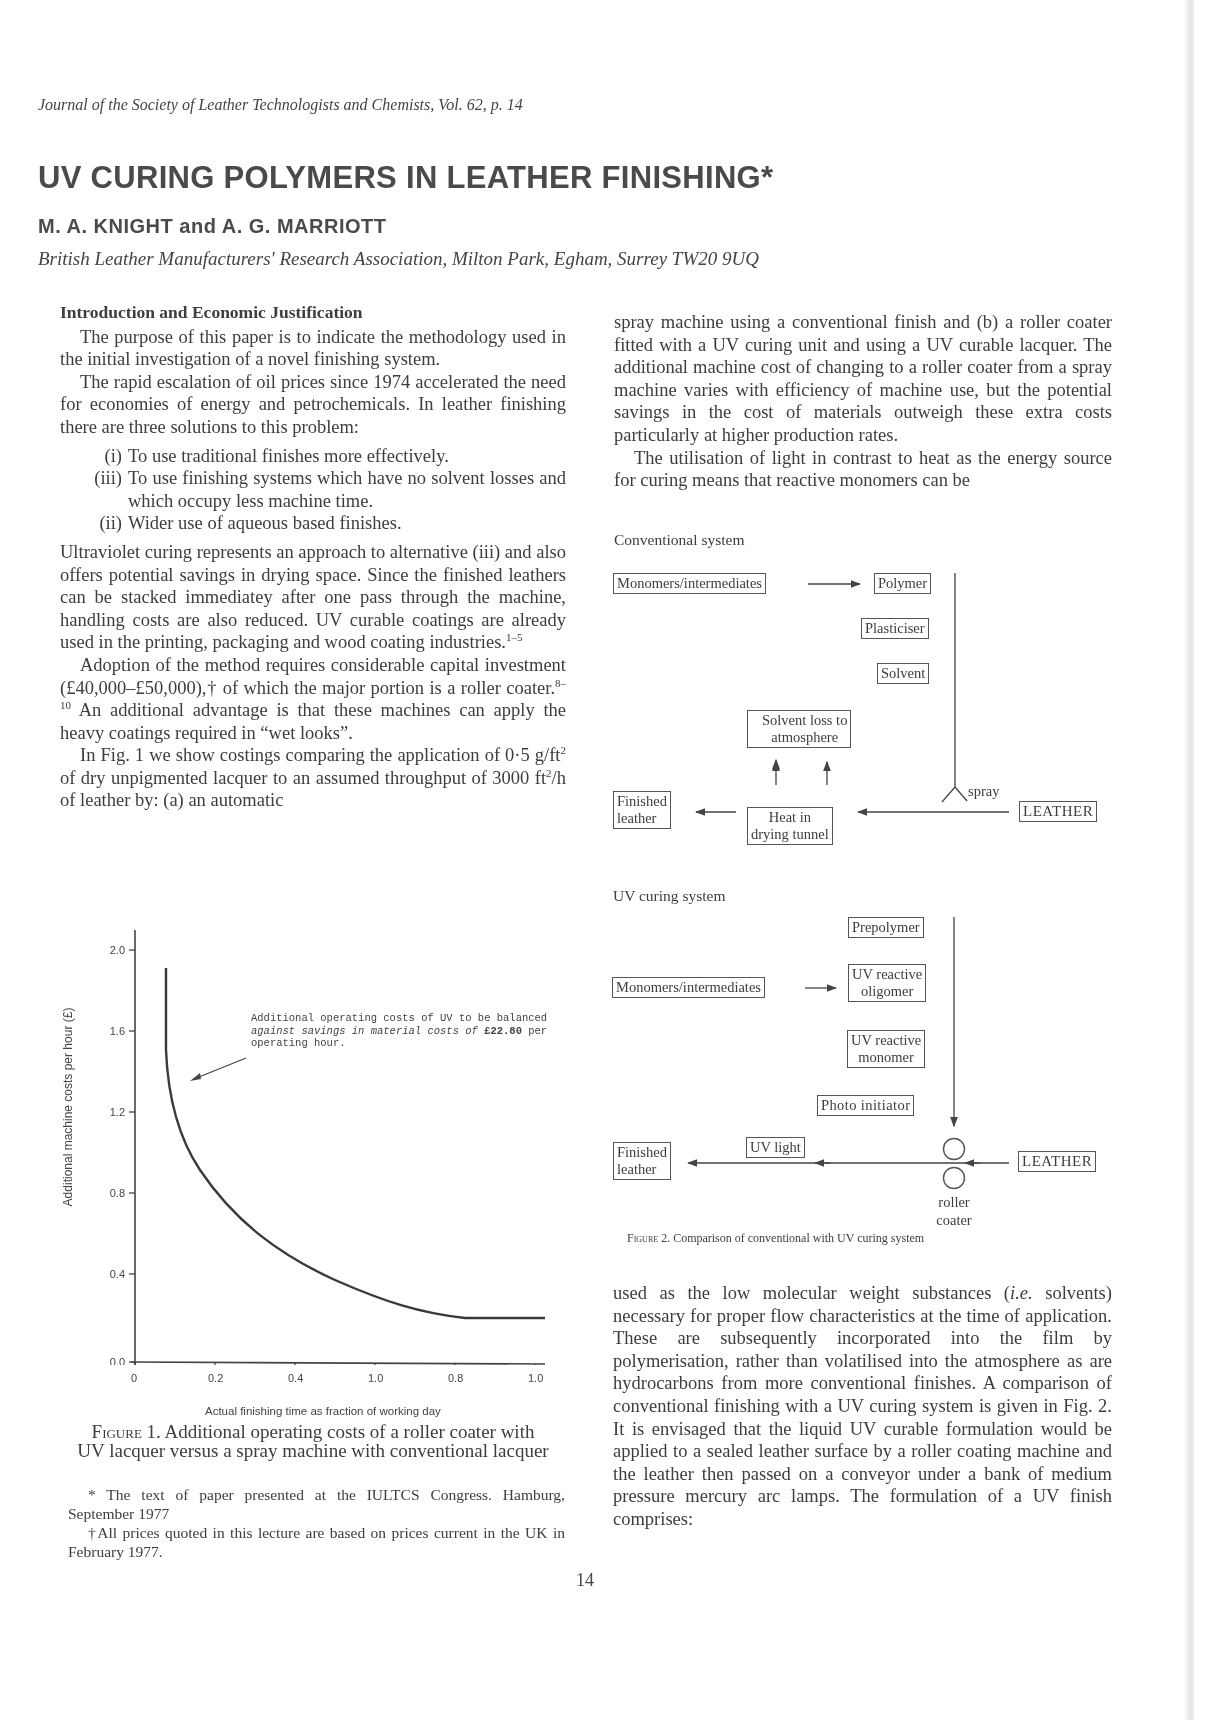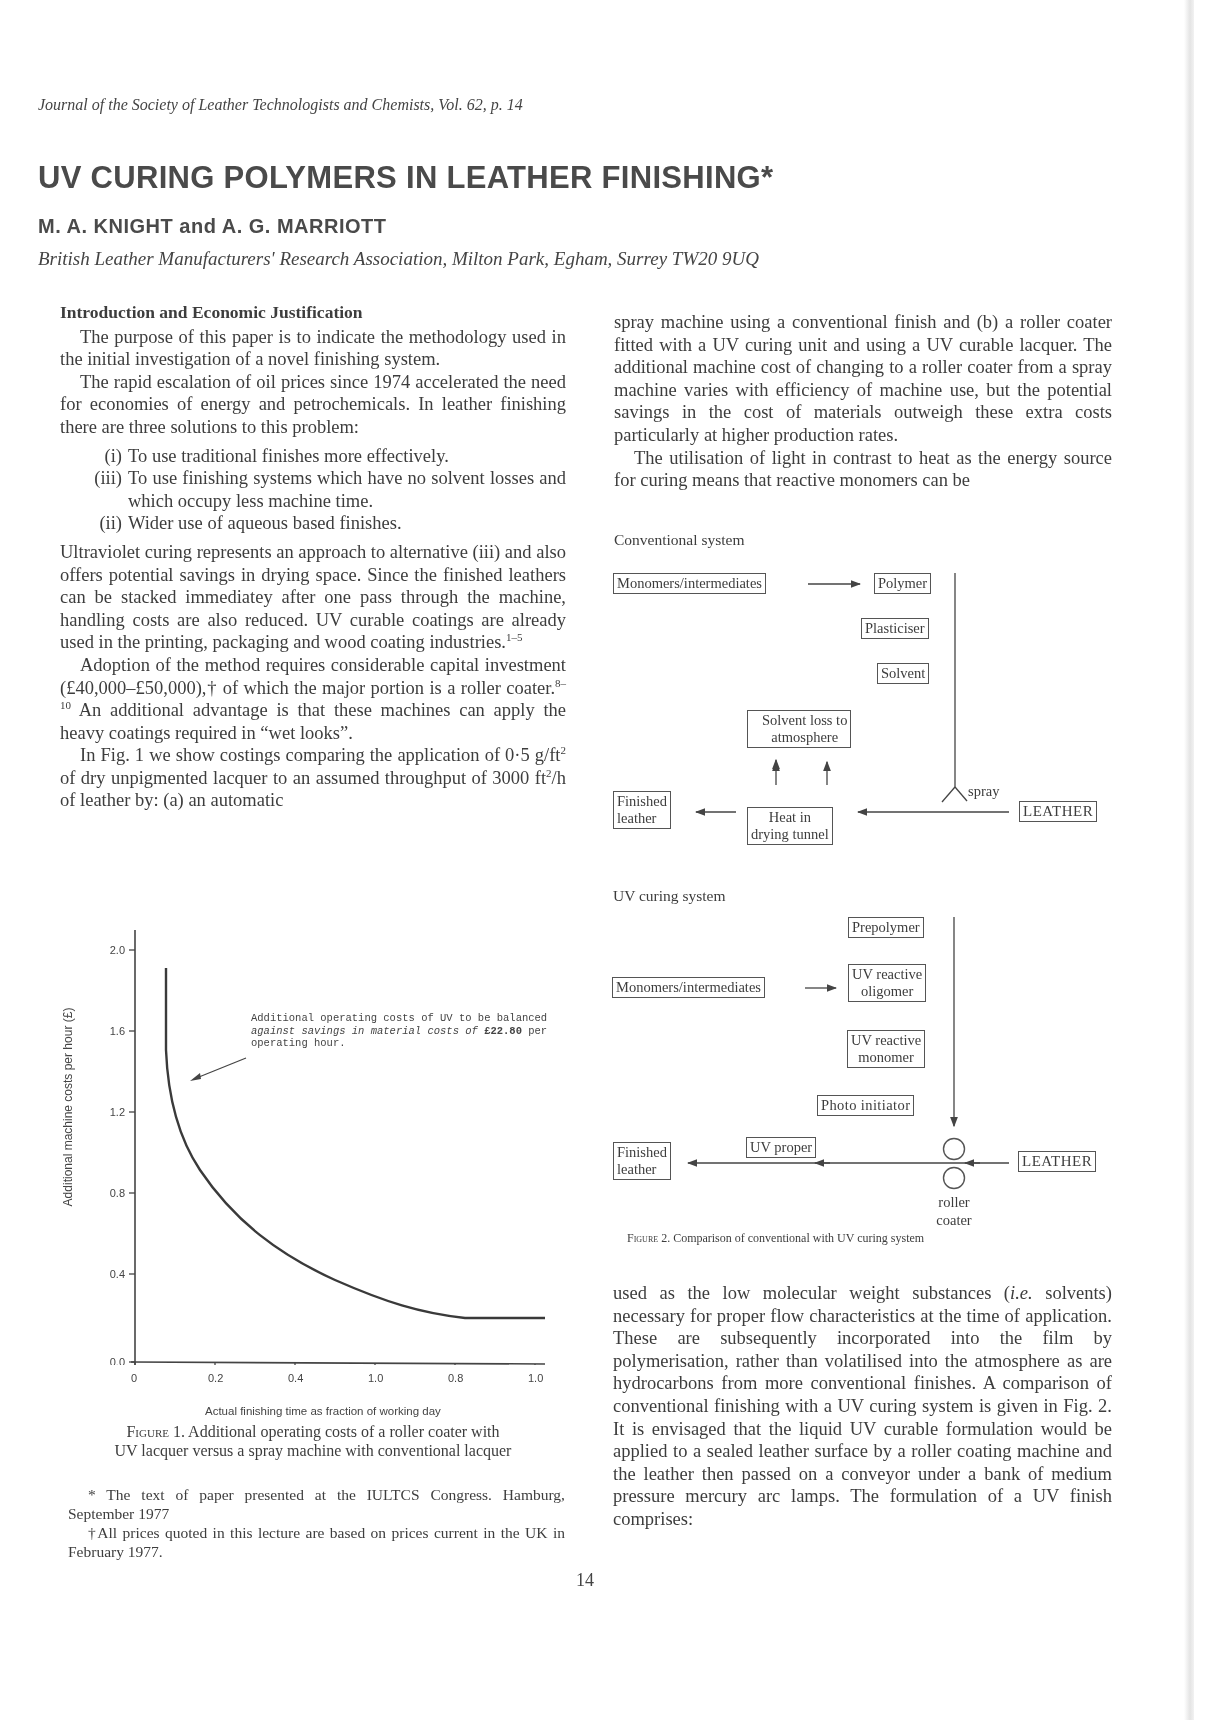--- a/index.html
+++ b/index.html
@@ -15,21 +15,21 @@
   .col p{margin:0;}
   .col p.ind{text-indent:20px;}
   .heading{font-weight:bold;font-size:17.5px;margin-bottom:2px;}
   .list{margin:6px 0 6px 0;}
   .li{display:flex;}
   .li .num{width:62px;text-align:right;padding-right:6px;flex:none;}
   .li .txt{flex:1;text-align:justify;}
   sup{font-size:11px;line-height:0;}
   .figlabel{font-size:15.5px;color:#3d3d3d;}
   .box{position:absolute;border:1.5px solid #555;font-size:14.5px;line-height:17px;text-align:center;padding:1px 3px;background:#fff;color:#3d3d3d;white-space:nowrap;}
-  .caption{font-size:16px;color:#3d3d3d;}
+  .caption{font-size:19px;color:#3d3d3d;}
   .sc{font-variant:small-caps;}
   .chart-axis-text{font-family:"Liberation Sans","DejaVu Sans",sans-serif;font-size:11px;fill:#444;}
   .foot{font-size:15.5px;line-height:19px;color:#3d3d3d;text-align:justify;}
   .pagenum{left:576px;top:1570px;font-size:18px;color:#444;}
   .edge{left:1184px;top:0;width:10px;height:1720px;background:linear-gradient(to right,#fff,#e4e4e4 60%,#f2f2f2);}
 </style>
 </head>
 <body>
 
 <div class="abs journal">Journal of the Society of Leather Technologists and Chemists, Vol. 62, p. 14</div>
@@ -187,21 +187,21 @@
 <div class="box" style="left:612px;top:977px;">Monomers/intermediates</div>
 <div class="box" style="left:848px;top:964px;">
     <div>UV reactive</div>
     <div>oligomer</div>
   </div>
 <div class="box" style="left:847px;top:1030px;">
     <div>UV reactive</div>
     <div>monomer</div>
   </div>
 <div class="box" style="left:817px;top:1095px;letter-spacing:0.4px;">Photo initiator</div>
-<div class="box" style="left:746px;top:1137px;">UV proper</div>
+<div class="box" style="left:746px;top:1137px;">UV light</div>
 <div class="box" style="left:613px;top:1142px;text-align:left;">
     <div>Finished</div>
     <div>leather</div>
   </div>
 <div class="box" style="left:1018px;top:1151px;font-size:15px;letter-spacing:0.5px;">LEATHER</div>
 <div class="abs" style="left:924px;top:1193px;width:60px;text-align:center;font-size:14.5px;line-height:18px;color:#3d3d3d;">
   <div>roller</div>
   <div>coater</div>
 </div>
 <div class="abs caption" style="left:627px;top:1231px;font-size:12px;"><span class="sc">Figure</span><span> 2. Comparison of conventional with UV curing system</span></div>

